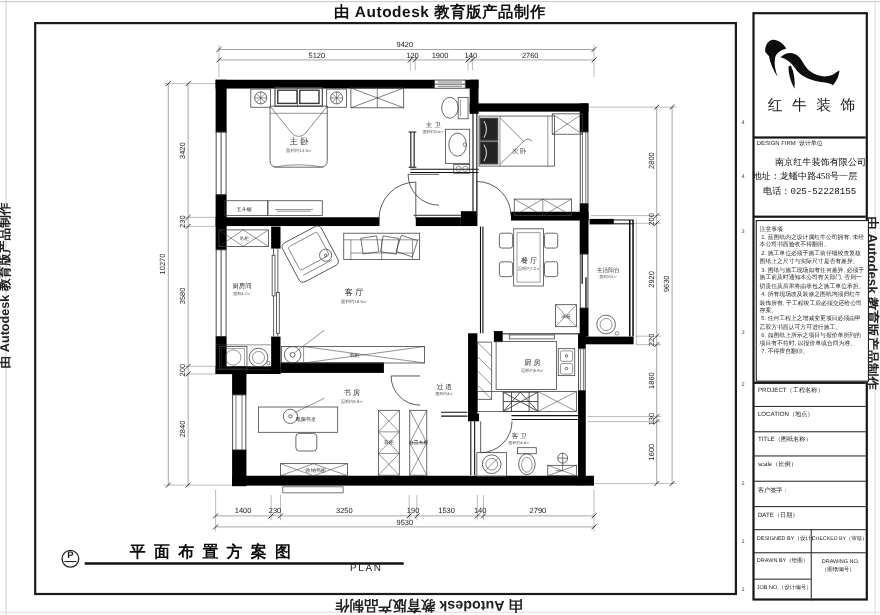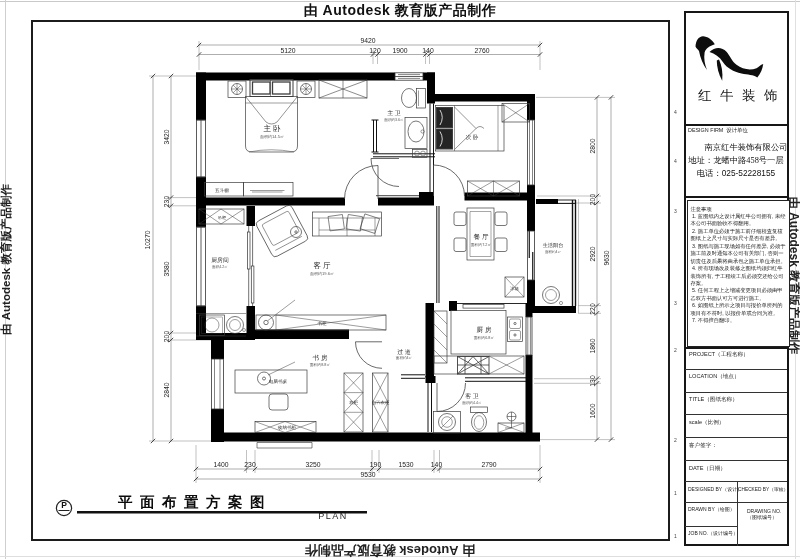--- a/index.html
+++ b/index.html
@@ -42,22 +42,22 @@
 <path d="M 709.5,52 C 715,46.8 721.5,46.8 726.5,51.8 C 730,55.8 731.5,61 736.5,64.8 C 742.5,69.3 750,70.8 756.5,68.2 C 758.6,67.2 760.6,64.8 763.2,64 C 762.6,68.8 760.8,73.4 757.3,77.5 C 753.3,74.7 747.8,75 741.5,73.6 C 733.5,71.8 726.8,68 723,62.3 C 719.6,56.9 714.8,53.4 709.5,52 Z" fill="#0d0d0d"></path>
 <path d="M 719,59.5 C 721.8,65.5 723,72.5 722.2,80.7 C 718.6,74.3 716.8,67.3 716.8,60.5 Z" fill="#0d0d0d"></path>
 </svg>
 
 <div class="abs" style="left:686px;top:87px;width:100px;text-align:right;font-size:13.5px;color:#1a1a1a;letter-spacing:8.5px;text-indent:8.5px;font-family:'Liberation Serif',serif;">红牛装饰</div>
 
 <div class="abs" style="left:685px;top:124px;width:102px;height:1.6px;background:#161616;"></div>
 
 <div class="abs" style="left:688px;top:127px;font-size:5.4px;color:#222;">DESIGN FIRM&nbsp;&nbsp;设计单位</div>
 <div class="abs" style="left:684px;top:142px;width:124px;text-align:center;font-size:8.3px;color:#111;font-family:'Liberation Serif',serif;">南京红牛装饰有限公司</div>
-<div class="abs" style="left:684px;top:155px;width:104px;text-align:center;font-size:8.3px;color:#111;font-family:'Liberation Serif',serif;">地址：龙蟠中路458号一层</div>
-<div class="abs" style="left:684px;top:168px;width:104px;text-align:center;font-size:8.3px;color:#111;font-family:Liberation Sans, sans-serif;">电话：025-52228155</div>
+<div class="abs" style="left:684px;top:155px;width:104px;font-size:8.3px;color:#111;font-family:'Liberation Serif',serif;">地址：龙蟠中路458号一层</div>
+<div class="abs" style="left:684px;top:168px;width:104px;text-align:center;font-size:8.3px;color:#111;font-family:Liberation Mono, monospace;">电话：025-52228155</div>
 <div class="abs" style="left:685px;top:196px;width:102px;height:1.6px;background:#161616;"></div>
 
 <div class="abs" style="left:687px;top:200px;width:96px;height:140px;border:1.3px solid #222;background:#fff;font-size:5.3px;line-height:7.45px;color:#262626;padding:4.5px 2px 0 2.5px;overflow:hidden;">
 注意事项<br>
 &nbsp;1. 蓝图纸内之设计属红牛公司拥有, 未经本公司书面验收不得翻用。<br>
 &nbsp;2. 施工单位必须于施工前仔细校查复核图纸上之尺寸与实际尺寸是否有差异。<br>
 &nbsp;3. 图纸与施工现场如有任何差异, 必须于施工前及时通知本公司有关部门, 否则一切责任及后果将由承包之施工单位承担。<br>
 &nbsp;4. 所有现场改及装修之图纸均须归红牛装饰所有, 于工程竣工后必须交还给公司存案。<br>
 &nbsp;5. 任何工程上之增减变更项目必须由甲乙双方书面认可方可进行施工。<br>
 &nbsp;6. 如图纸上所示之项目与报价单所列的项目有不符时, 以报价单或合同为准。<br>

